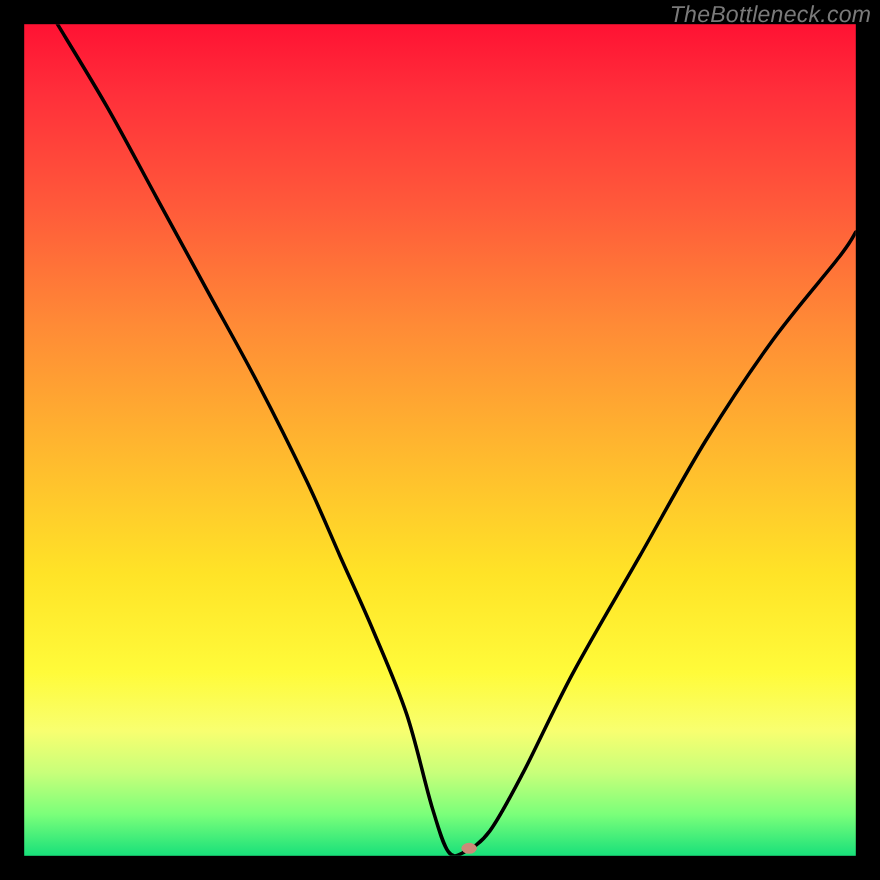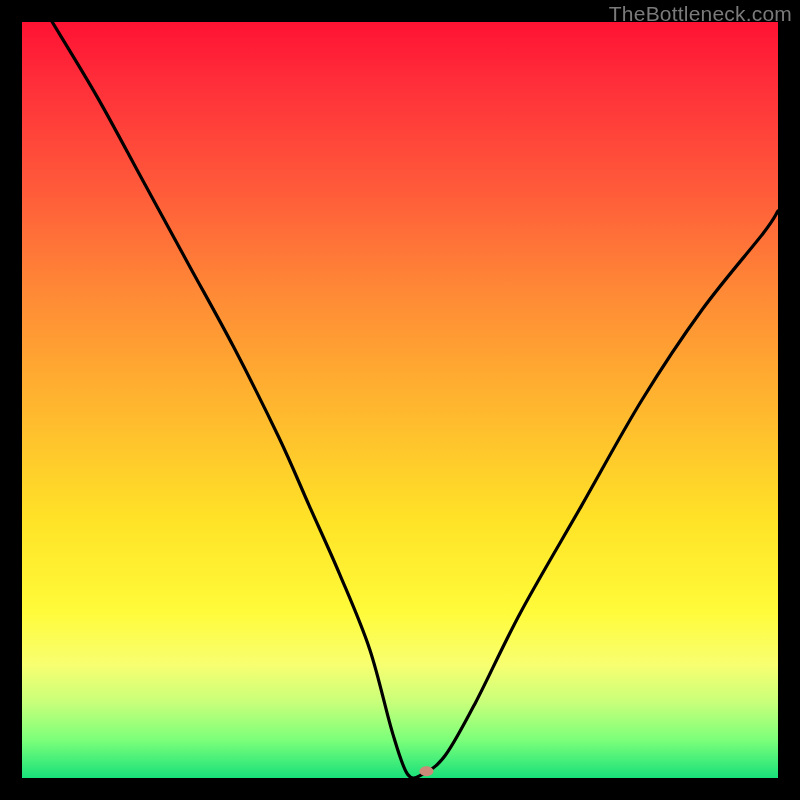--- a/index.html
+++ b/index.html
@@ -11,20 +11,21 @@
     overflow: hidden;
     font-family: Arial, Helvetica, sans-serif;
   }
   .frame {
     position: absolute;
     left: 0;
     top: 0;
     width: 800px;
     height: 800px;
     background: #000;
+    font-style: italic;
   }
   .plot {
     position: absolute;
     left: 22px;
     top: 22px;
     width: 756px;
     height: 756px;
     
     background: linear-gradient(
       to bottom,

